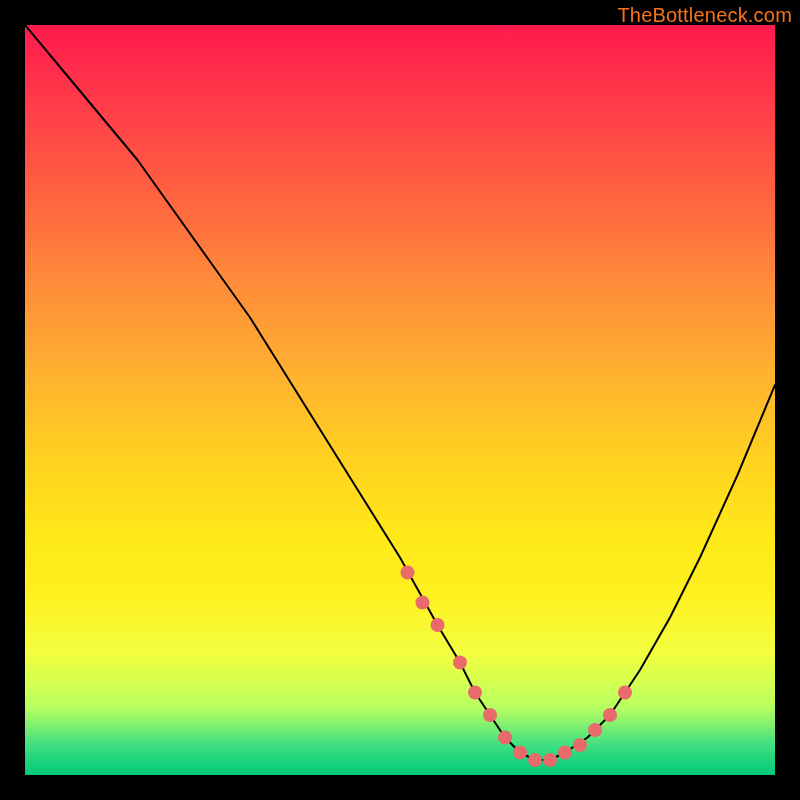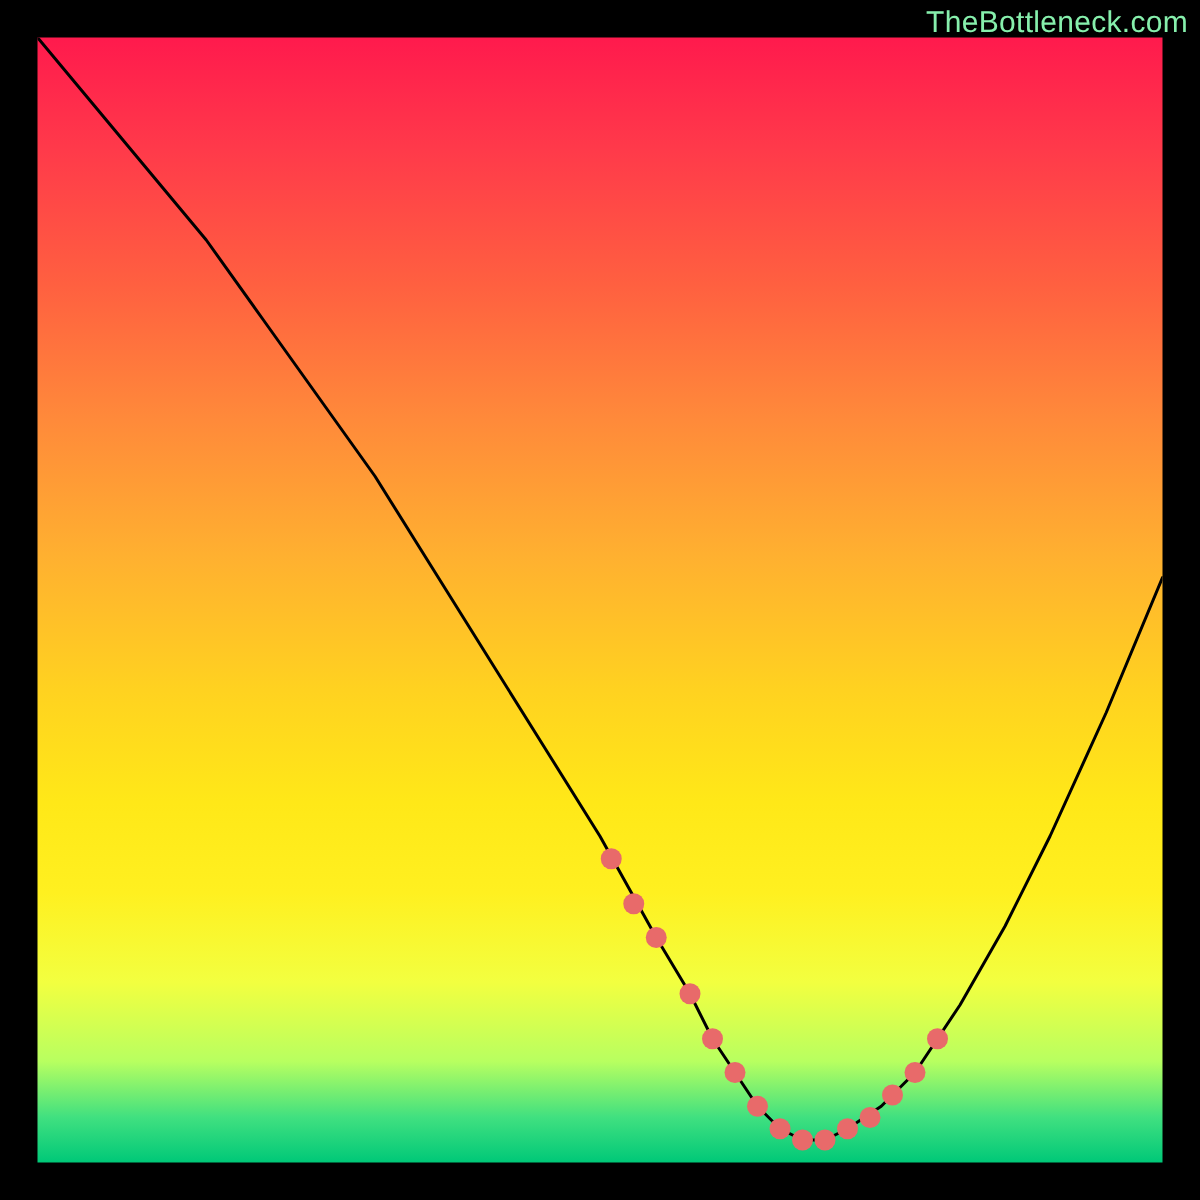--- a/index.html
+++ b/index.html
@@ -37,21 +37,21 @@
       #b8ff60 91%,
       #40e080 96%,
       #00c878 100%
     );
     overflow: hidden;
   }
   .watermark {
     position: absolute;
     top: 4px;
     right: 8px;
-    color: #86efac;
+    color: #f97316;
     font-size: 20px;
     letter-spacing: 0.2px;
     z-index: 10;
   }
   svg.curve {
     position: absolute;
     left: 0;
     top: 0;
     width: 750px;
     height: 750px;

